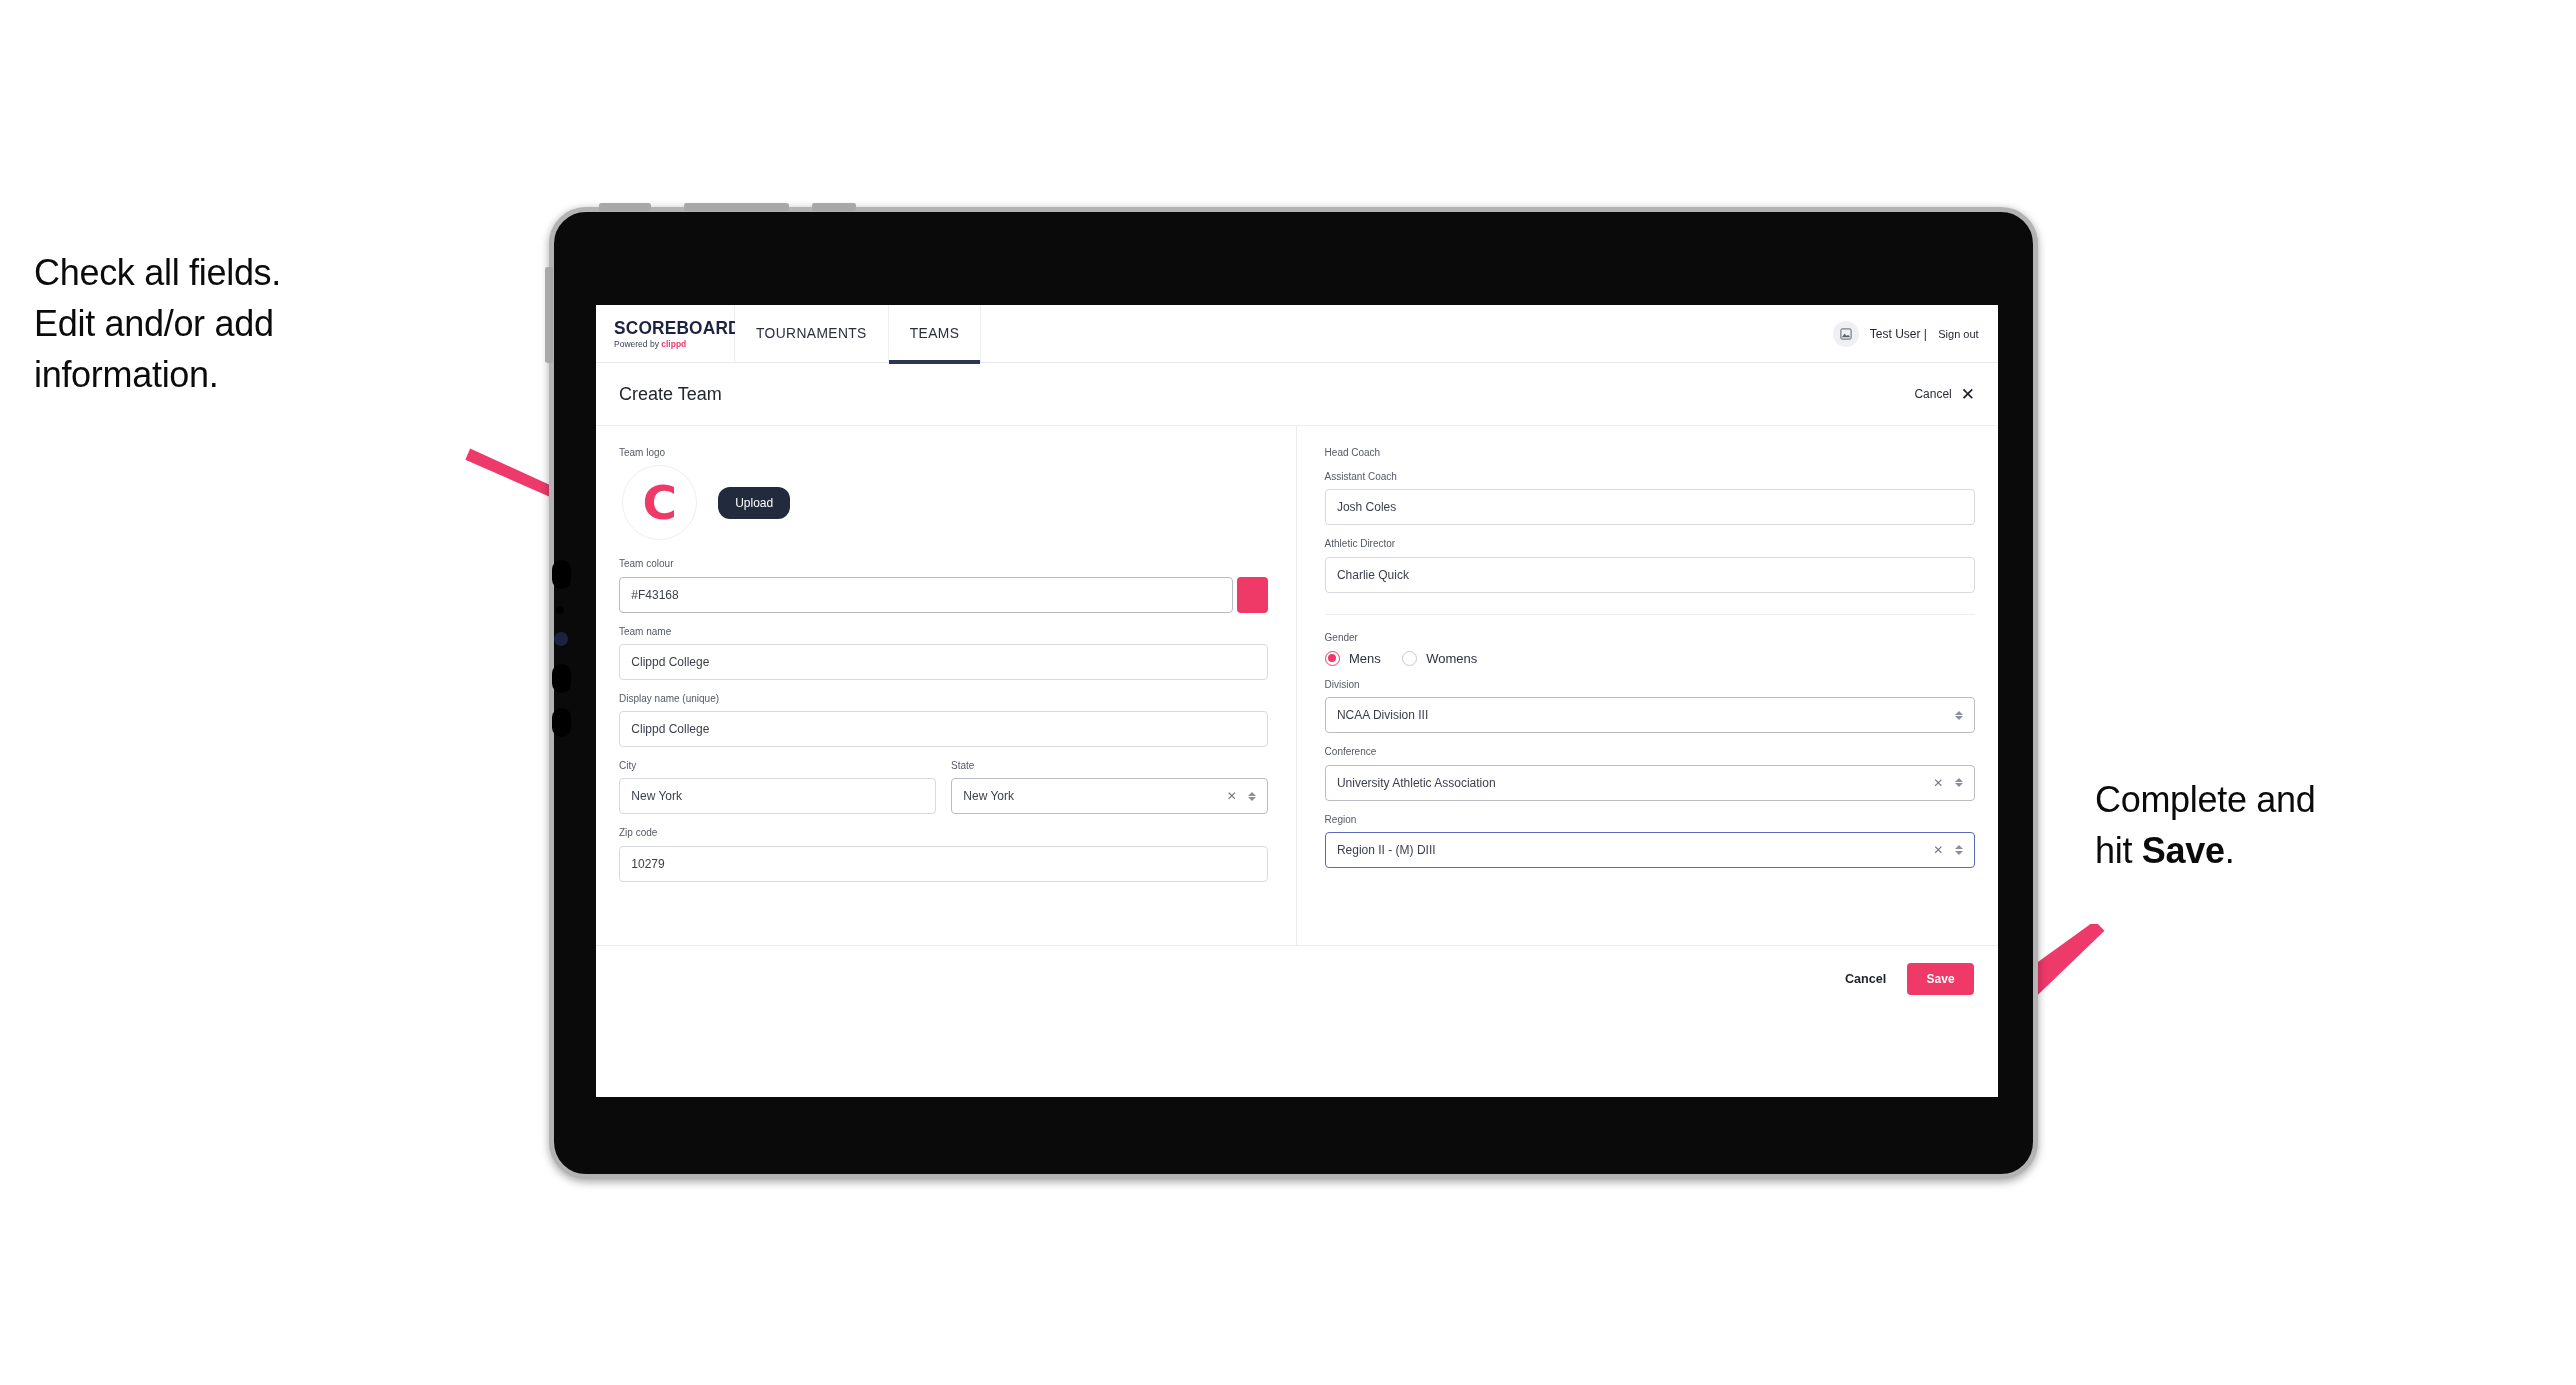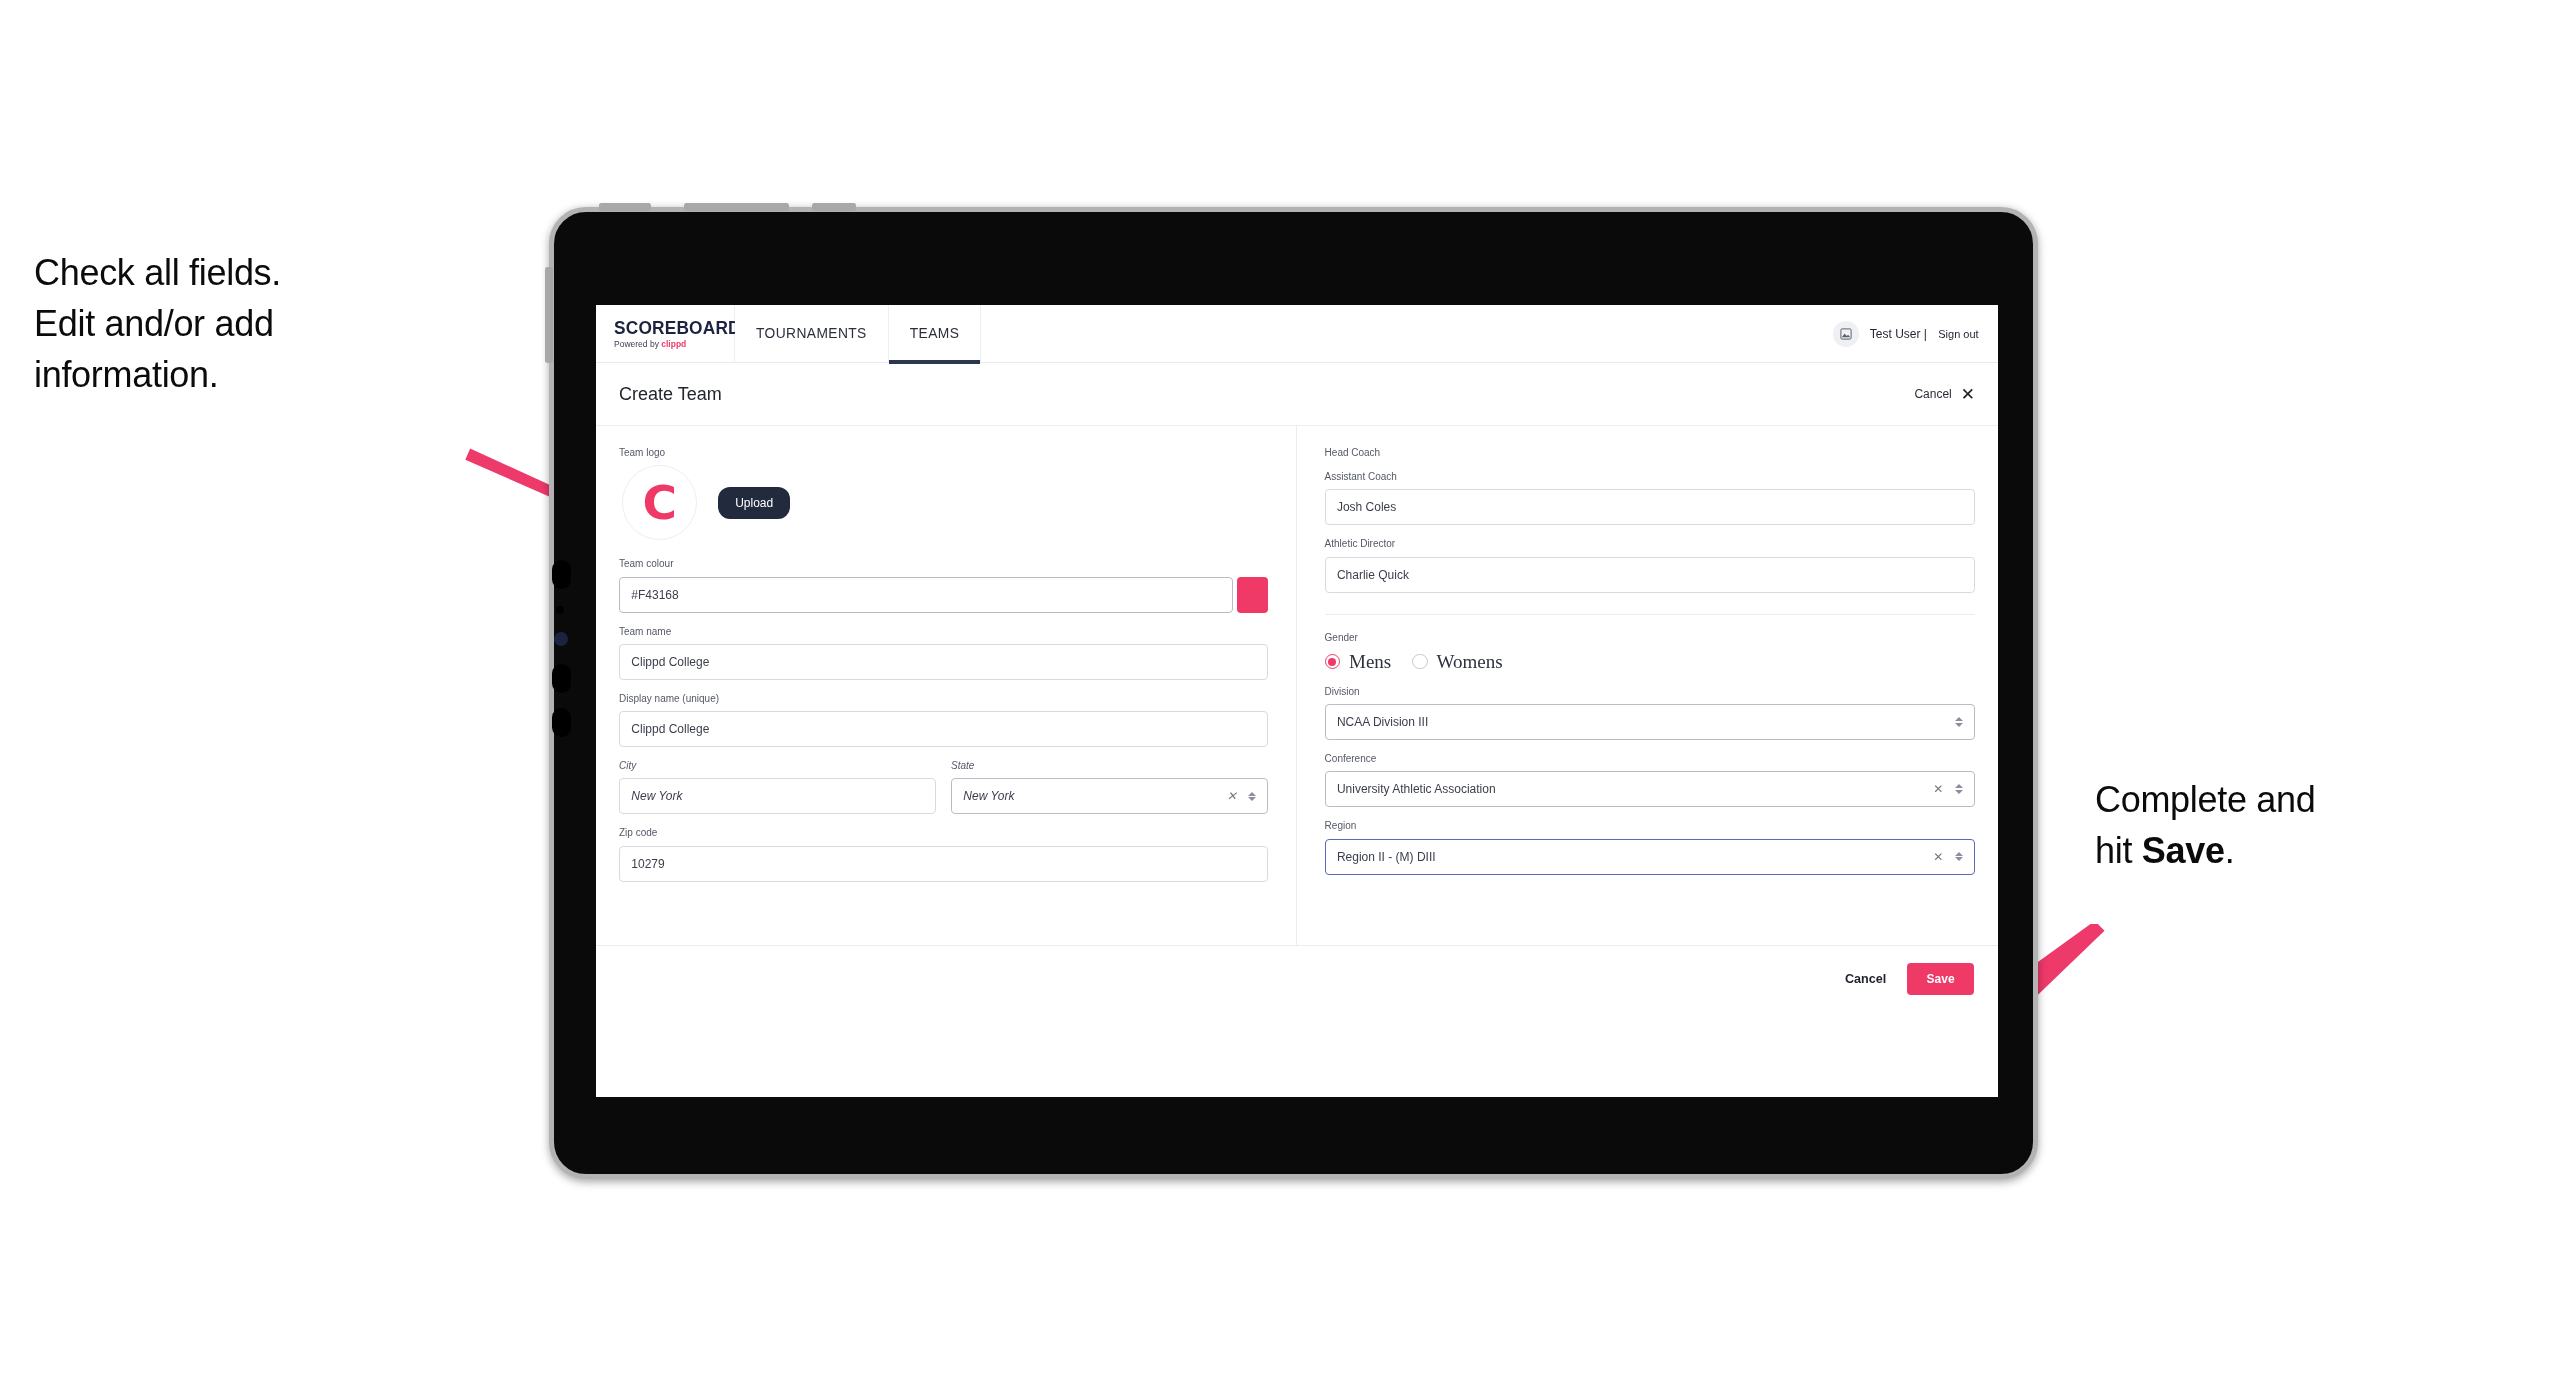--- a/index.html
+++ b/index.html
@@ -164,21 +164,21 @@
   }
 
   
   #colour-row { display: flex; align-items: stretch; gap: 4px; }
   #colour-row .finput { flex: 1; }
   #colour-swatch {
     width: 31px; height: 36px; border-radius: 4px; background: #ef3a68; cursor: pointer;
   }
 
   
-  #cs-row { display: flex; gap: 14.6px; font-style: italic; }
+  #cs-row { display: flex; gap: 14.6px; }
   #cs-row > div { flex: 1; }
 
   .select-field {
     position: relative;
     display: flex; align-items: center; justify-content: space-between;
   }
   .sel-value { flex: 1; overflow: hidden; white-space: nowrap; }
   .sel-icons { display: flex; align-items: center; gap: 11.3px; padding-left: 8px; }
   .clear-x { font-size: 12px; color: #737885; cursor: pointer; line-height: 1; }
   .chev { display: flex; flex-direction: column; gap: 1.6px; cursor: pointer; }
@@ -194,21 +194,21 @@
   .radio-opt { display: flex; align-items: center; gap: 9px; cursor: pointer; }
   .radio {
     width: 15.4px; height: 15.4px; border-radius: 50%;
     border: 1.3px solid #c6c9d1; background: #fff;
     display: flex; align-items: center; justify-content: center;
   }
   .radio.checked { border-color: #ef3a68; }
   .radio.checked::after {
     content: ""; width: 8px; height: 8px; border-radius: 50%; background: #ef3a68;
   }
-  .radio-label { font-size: 19px; color: #2e323e; font-family: Liberation Serif, serif; }
+  .radio-label { font-size: 13px; color: #2e323e; }
 
   #right-divider { height: 0.8px; background: #ededf0; margin: 21px 0 18px; }
 
   
   #form-footer {
     height: 66px; display: flex; align-items: center; justify-content: flex-end;
     gap: 21px; padding: 0 24px; background: #fff;
     border-top: 0.8px solid #ebecef;
   }
   #cancel-btn {

